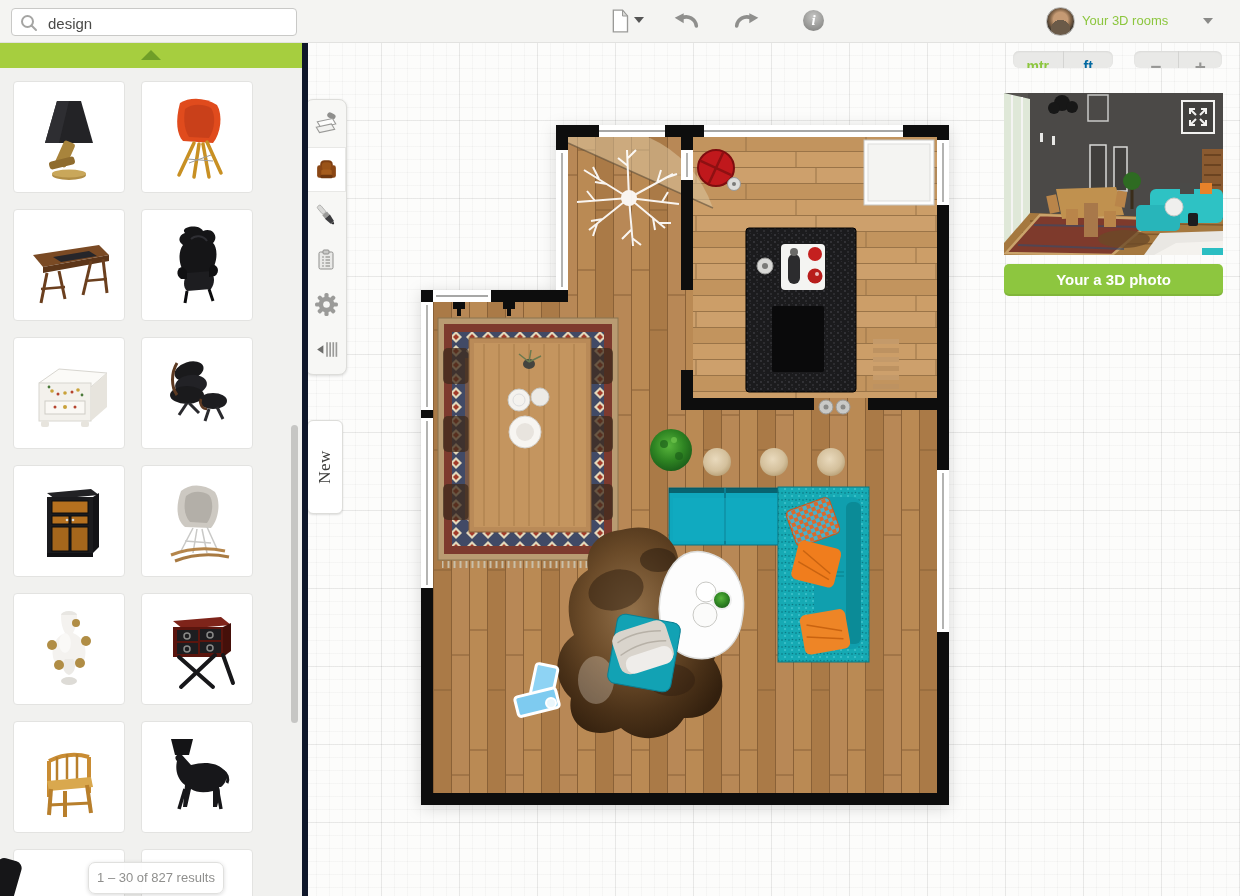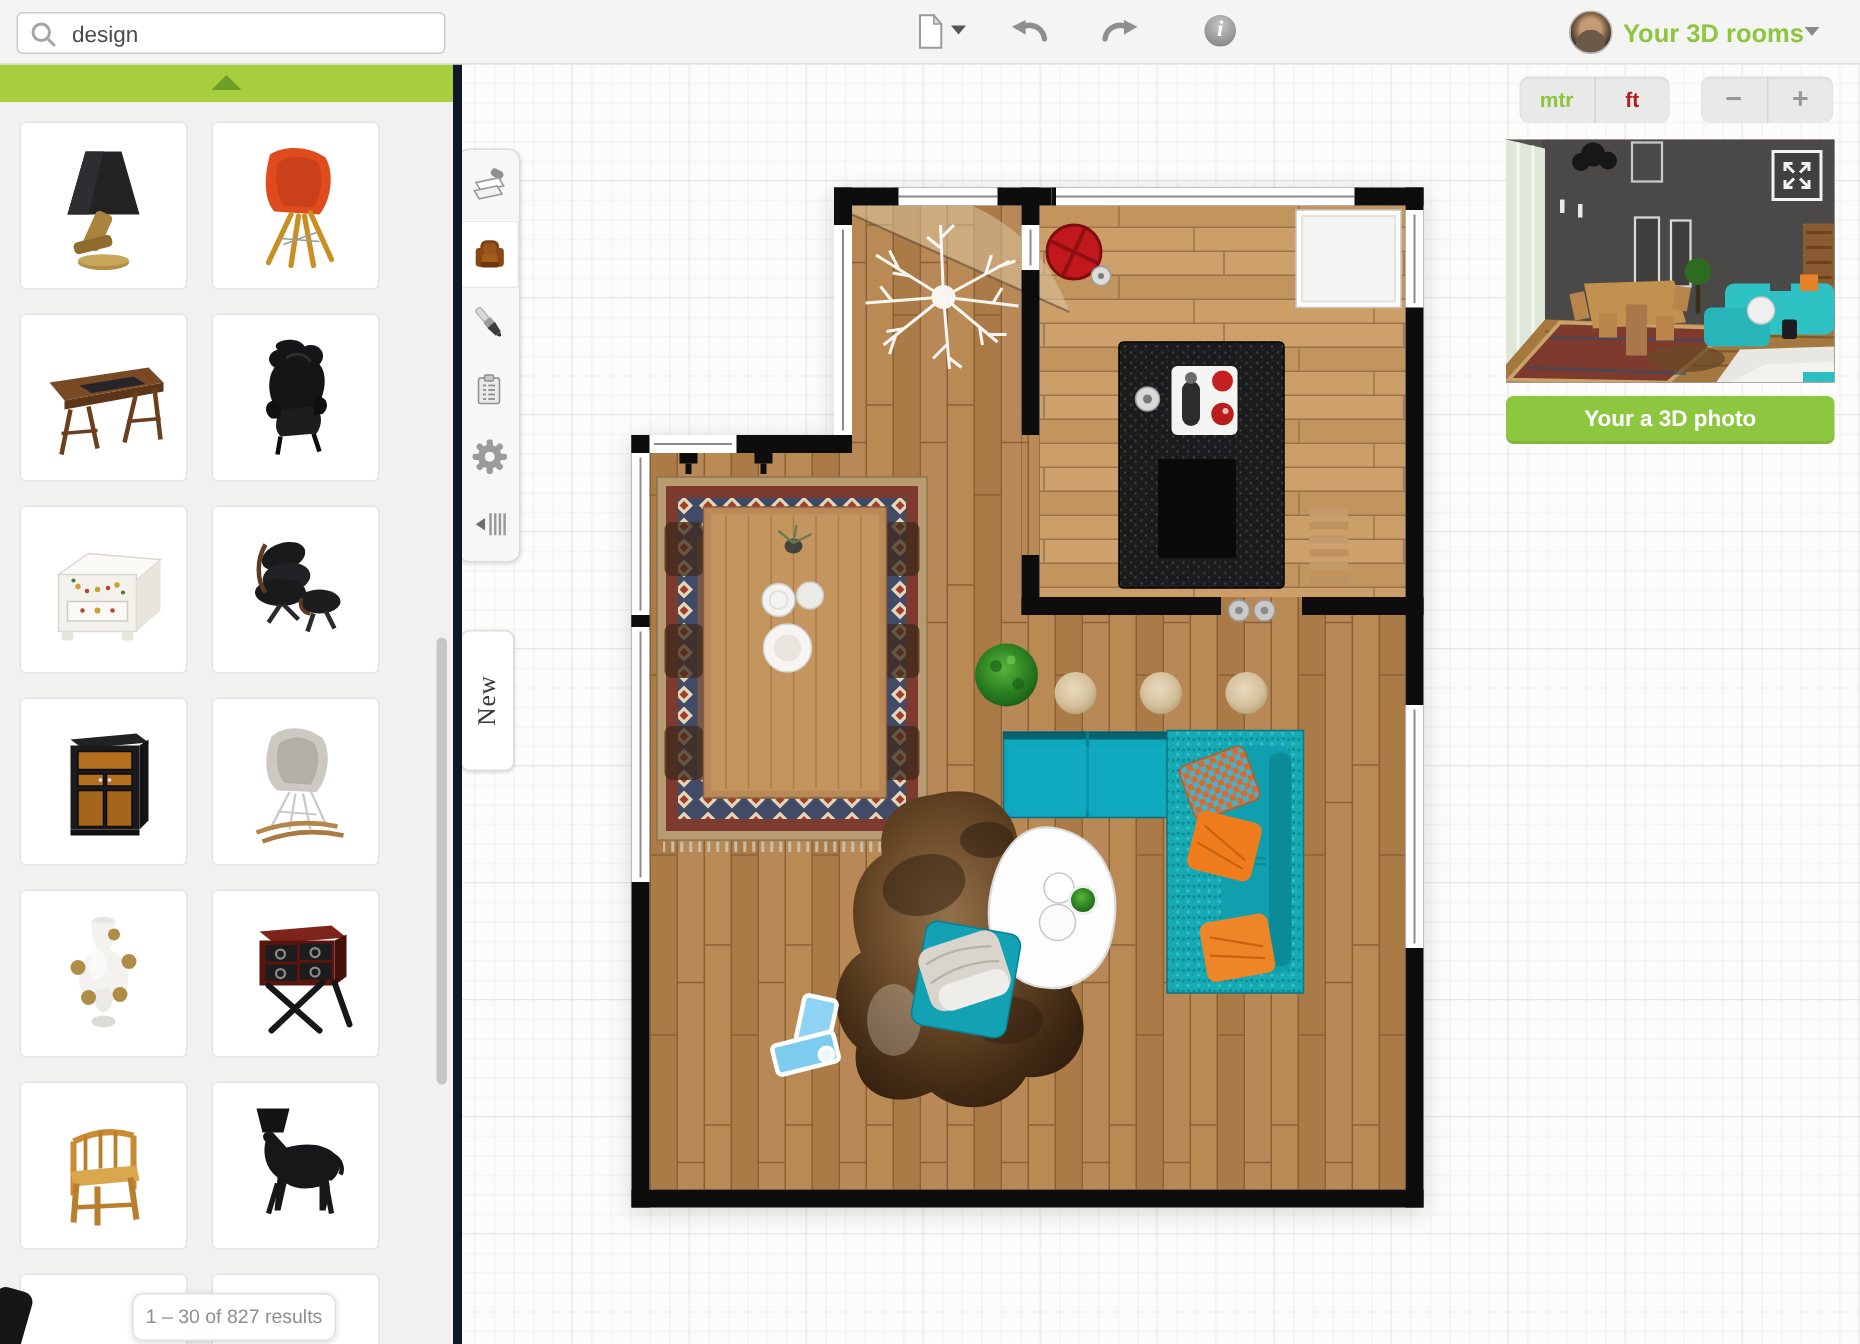--- a/index.html
+++ b/index.html
@@ -9,21 +9,21 @@
   
   .header{position:absolute;top:0;left:0;right:0;height:42px;background:#f4f4f2;border-bottom:1px solid #e2e2e0;z-index:40;}
   .search-box{position:absolute;left:11px;top:8px;width:286px;height:28px;background:#fff;border:1px solid #c9c9c7;border-radius:4px;box-sizing:border-box;}
   .search-box svg{position:absolute;left:8px;top:5px;}
   .search-box input{position:absolute;left:34px;top:1px;width:240px;height:24px;border:none;outline:none;background:transparent;font-family:"Liberation Sans",sans-serif;font-size:15px;color:#4a4a48;}
   .hdr-ico{position:absolute;top:8px;cursor:pointer;}
   .caret{width:0;height:0;border-left:5px solid transparent;border-right:5px solid transparent;border-top:6px solid #555;display:inline-block;}
   .caret.gray{border-top-color:#8a8a88;}
   .info-circle{width:21px;height:21px;border-radius:50%;background:radial-gradient(circle at 50% 32%,#c6c6c4,#8d8d8b 75%);color:#fff;font-family:"Liberation Serif",serif;font-style:italic;font-weight:bold;font-size:15px;text-align:center;line-height:21px;}
   .avatar{position:absolute;left:1046px;top:7px;width:27px;height:27px;border-radius:50%;border:1px solid #b5b5b3;background:radial-gradient(circle at 50% 80%,#6b5a48 0 38%,transparent 39%),radial-gradient(circle at 50% 42%,#c59a74 0 34%,#8a6a4c 48%,#3a332c 70%,#262220 100%);}
-  .rooms-label{position:absolute;left:1082px;top:13px;color:#8cc63e;font-weight:bold;font-size:17px;cursor:pointer;}
+  .rooms-label{position:absolute;left:1082px;top:13px;color:#8cc63e;font-weight:normal;font-size:13px;cursor:pointer;}
   .rooms-caret{position:absolute;left:1203px;top:18px;}
 
   
   .sidebar{position:absolute;top:42px;left:0;width:302px;bottom:0;background:#f1f1ef;border-right:6px solid #0f172a;overflow:hidden;z-index:30;}
   .green-bar{position:relative;height:26px;background:#a6ce3f;cursor:pointer;}
   .green-bar .up-tri{position:absolute;left:141px;top:8px;width:0;height:0;border-left:10px solid transparent;border-right:10px solid transparent;border-bottom:10px solid #6f9e28;}
   #product-grid{position:absolute;top:39px;left:13px;width:242px;display:grid;grid-template-columns:112px 112px;gap:16px;}
   .card{width:112px;height:112px;background:#fff;border:1px solid #e3e3e1;border-radius:4px;box-sizing:border-box;padding:5px;overflow:hidden;cursor:pointer;}
   .card svg{width:100%;height:100%;}
   .scroll-thumb{position:absolute;left:291px;top:383px;width:7px;height:298px;background:#c6c6c4;border-radius:4px;}
@@ -40,26 +40,26 @@
     background-size:78px 78px,78px 78px,13px 13px,13px 13px;}
   #tool-palette{position:absolute;left:2px;top:57px;width:40px;background:#f7f7f5;border:1px solid #ddddda;border-radius:8px;box-shadow:0 1px 3px rgba(0,0,0,.14);padding:2px 0;}
   .tool{width:40px;height:45px;display:flex;align-items:center;justify-content:center;cursor:pointer;}
   .tool.active{background:#fff;box-shadow:inset 0 0 0 1px #e8e8e6;}
   .new-tab{position:absolute;left:4px;top:378px;width:34px;height:92px;background:#fff;border:1px solid #ddddda;border-radius:6px;box-shadow:0 1px 2px rgba(0,0,0,.12);display:flex;align-items:center;justify-content:center;cursor:pointer;}
   .new-tab span{transform:rotate(-90deg);font-family:"Liberation Serif",serif;font-size:17px;color:#3a3a38;letter-spacing:.5px;}
   .plan{position:absolute;left:113px;top:78px;width:535px;height:690px;filter:drop-shadow(0 3px 8px rgba(0,0,0,.15));}
   .plan svg{width:100%;height:100%;display:block;}
 
   
-  .seg{position:absolute;top:9px;height:31px;background:#e9e9e7;border-radius:6px;display:flex;box-shadow:inset 0 1px 2px rgba(0,0,0,.07);overflow:hidden;}
+  .seg{position:absolute;top:9px;height:17px;background:#e9e9e7;border-radius:6px;display:flex;box-shadow:inset 0 1px 2px rgba(0,0,0,.07);overflow:hidden;}
   .seg .cell{text-align:center;line-height:31px;font-weight:bold;cursor:pointer;}
   .units{left:710px;width:100px;}
   .units .cell{width:50px;font-size:14px;}
   .units .cell:first-child{border-right:1px solid #d4d4d2;color:#8cc63e;}
-  .units .cell:last-child{color:#b91c1c;}
+  .units .cell:last-child{color:#0369a1;}
   .zoomctl{left:831px;width:88px;}
   .zoomctl .cell{width:44px;font-size:19px;color:#969694;}
   .zoomctl .cell:first-child{border-right:1px solid #d4d4d2;}
   .preview{position:absolute;left:701px;top:51px;width:219px;height:162px;overflow:hidden;cursor:pointer;background:#54524f;}
   .photo-btn{position:absolute;left:701px;top:222px;width:219px;height:32px;background:#8dc63f;border-radius:5px;color:#fff;font-weight:bold;font-size:15px;text-align:center;line-height:32px;cursor:pointer;box-shadow:inset 0 -2px 0 rgba(0,0,0,.08);}
 </style>
 </head>
 <body>
 
 <div id="app">

